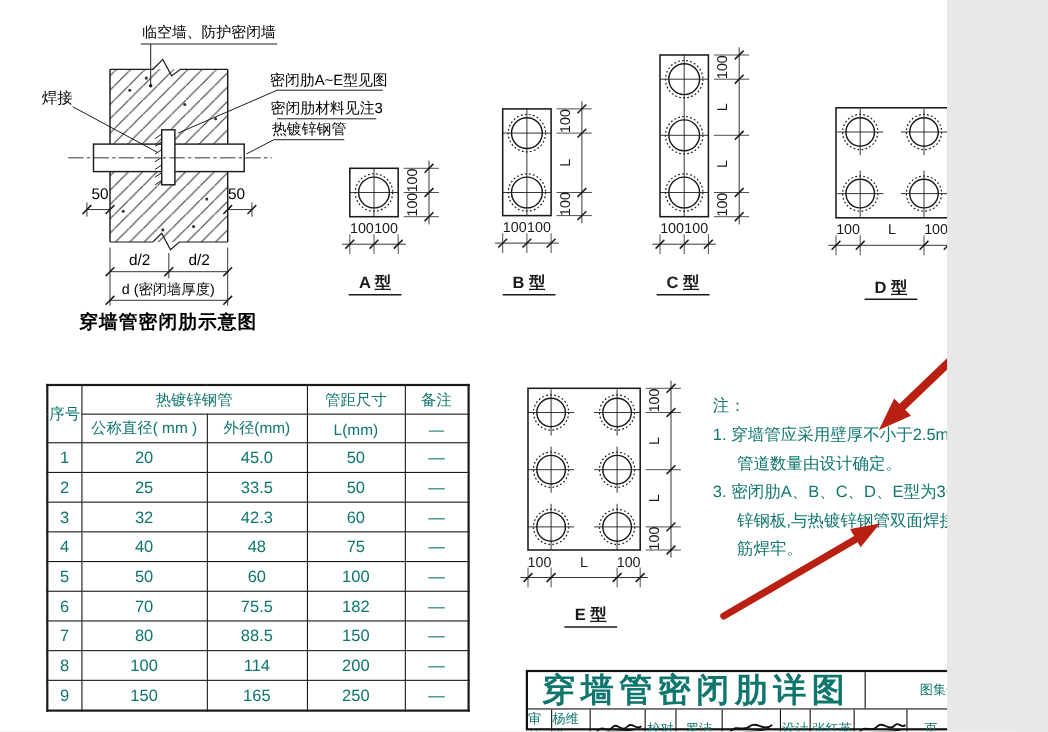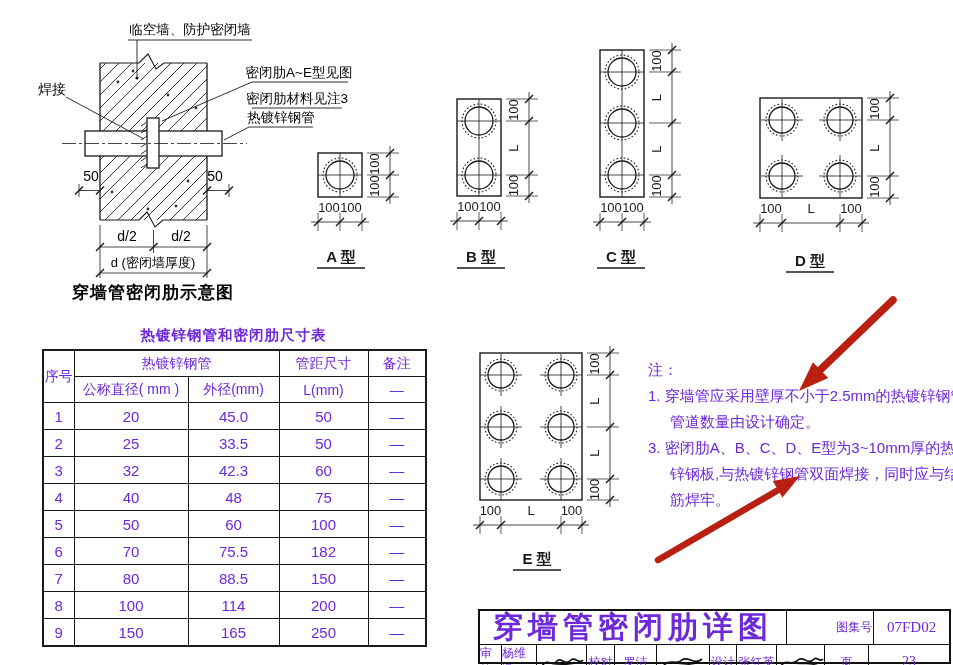--- a/index.html
+++ b/index.html
@@ -1,17 +1,17 @@
 <!DOCTYPE html>
 <html><head>
 <meta charset="utf-8">
 <style>
   html,body{margin:0;padding:0;background:#e8e8e8;}
-  .page{position:relative;width:953px;height:665px;background:#ffffff;overflow:hidden;
-        font-family:"Liberation Sans","DejaVu Sans",sans-serif;color:#6d28d9;}
+  .page{position:relative;width:861px;height:665px;background:#ffffff;overflow:hidden;
+        font-family:"Liberation Sans","DejaVu Sans",sans-serif;color:#0f766e;}
   svg text{font-family:"Liberation Sans","DejaVu Sans",sans-serif;}
   #lineart,#arrows{position:absolute;left:0;top:0;}
   #arrows{left:600px;top:270px;}
   
   .table-title{position:absolute;left:42px;top:326px;width:383px;text-align:center;
                font-size:14.5px;font-weight:bold;letter-spacing:1px;}
   table.dim{position:absolute;left:42px;top:349px;border-collapse:collapse;table-layout:fixed;
             border:2px solid #1a1a1a;}
   table.dim th,table.dim td{border:1px solid #1a1a1a;text-align:center;vertical-align:middle;
             padding:0;font-weight:normal;}
@@ -327,21 +327,20 @@
           <text x="599" y="364" text-anchor="middle" font-size="13" fill="#1a1a1a" transform="rotate(-90 599 364)">100</text>
           <text x="599" y="401" text-anchor="middle" font-size="13" fill="#1a1a1a" transform="rotate(-90 599 401)">L</text>
           <text x="599" y="453" text-anchor="middle" font-size="13" fill="#1a1a1a" transform="rotate(-90 599 453)">L</text>
           <text x="599" y="489.5" text-anchor="middle" font-size="13" fill="#1a1a1a" transform="rotate(-90 599 489.5)">100</text>
           <text x="537" y="564" text-anchor="middle" font-size="15" font-weight="bold" fill="#1a1a1a">E 型</text>
           <line x1="513" y1="570" x2="561" y2="570" stroke="#1a1a1a" stroke-width="1.3"></line>
         </g>
       </g>
   </svg>
 
-  <div class="table-title">热镀锌钢管和密闭肋尺寸表</div>
   <table class="dim">
     <colgroup>
       <col style="width:31px">
         <col style="width:114px">
         <col style="width:91px">
       <col style="width:89px">
         <col style="width:58px">
     </colgroup>
     <thead>
       <tr>

